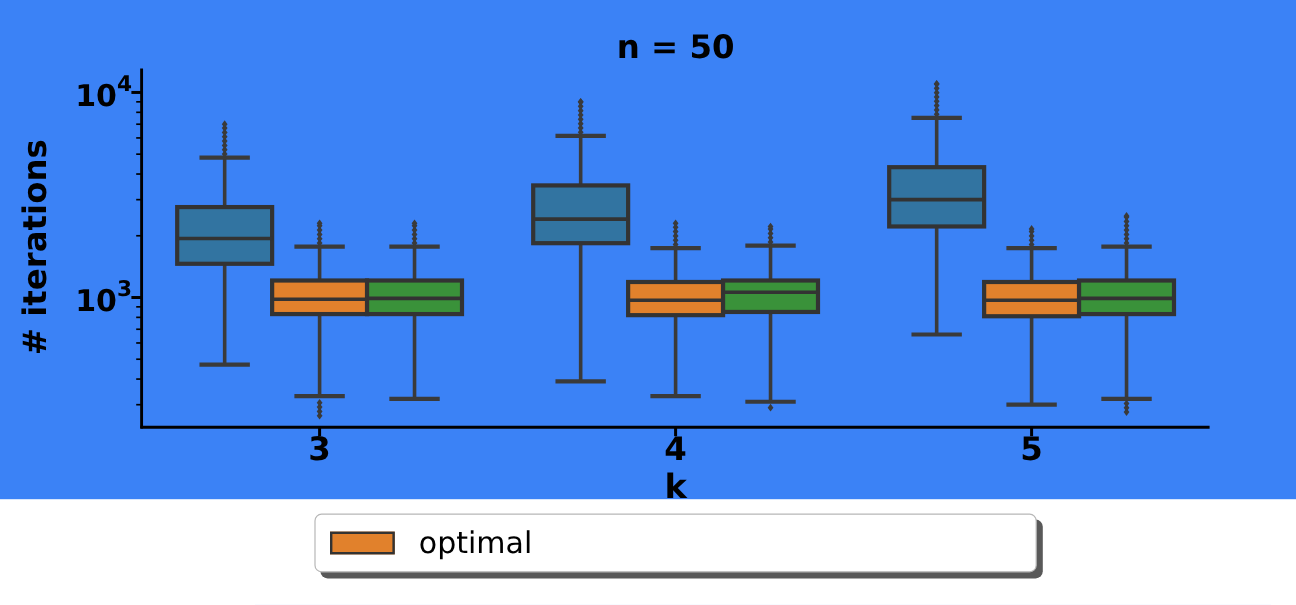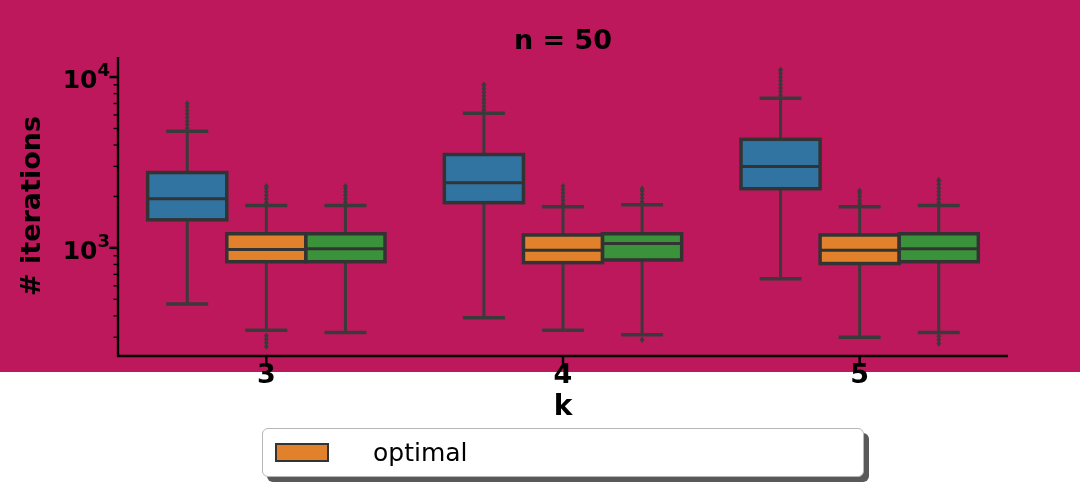--- a/index.html
+++ b/index.html
@@ -1,30 +1,30 @@
 <!DOCTYPE html>
 <html><head>
 <meta charset="utf-8">
 <style>
   html,body{margin:0;padding:0;background:#ffffff;}
   body{width:1080px;height:504px;font-family:"DejaVu Sans",sans-serif;overflow:hidden;}
-  .page{position:relative;width:1080px;height:372px;background:#be185d;}
+  .page{position:relative;width:1080px;height:416px;background:#3b82f6;}
   .title{position:absolute;left:118px;top:24px;width:890px;text-align:center;
          font-size:27px;font-weight:bold;color:#000;}
   .ylabel{position:absolute;left:30px;top:206px;transform:translate(-50%,-50%) rotate(-90deg);
           white-space:nowrap;font-size:27px;font-weight:bold;color:#000;}
   .xlabel{position:absolute;left:118px;top:389px;width:890px;text-align:center;
           font-size:28px;font-weight:bold;color:#000;}
   #plot{position:absolute;left:0;top:0;}
   .legend{position:absolute;left:262px;top:428px;width:602px;height:49px;box-sizing:border-box;
           background:#ffffff;border:1.5px solid #b7b7b7;border-radius:6px;
           display:flex;align-items:center;padding:0 12px;}
   .legend-entry{display:flex;align-items:center;}
   .legend-entry.e1{margin-right:42px;}
-  .legend-entry.e2{margin-right:49px;gap:24px;}
+  .legend-entry.e2{margin-right:49px;}
   .swatch{display:inline-block;width:50px;height:15px;border:2px solid #333333;margin-right:20px;}
   .legend-label{font-size:25px;color:#000;line-height:1;}
   .lpad{padding-left:11px;}
   svg text{font-family:"DejaVu Sans",sans-serif;}
 </style>
 </head>
 <body>
 
 <div class="page">
 

